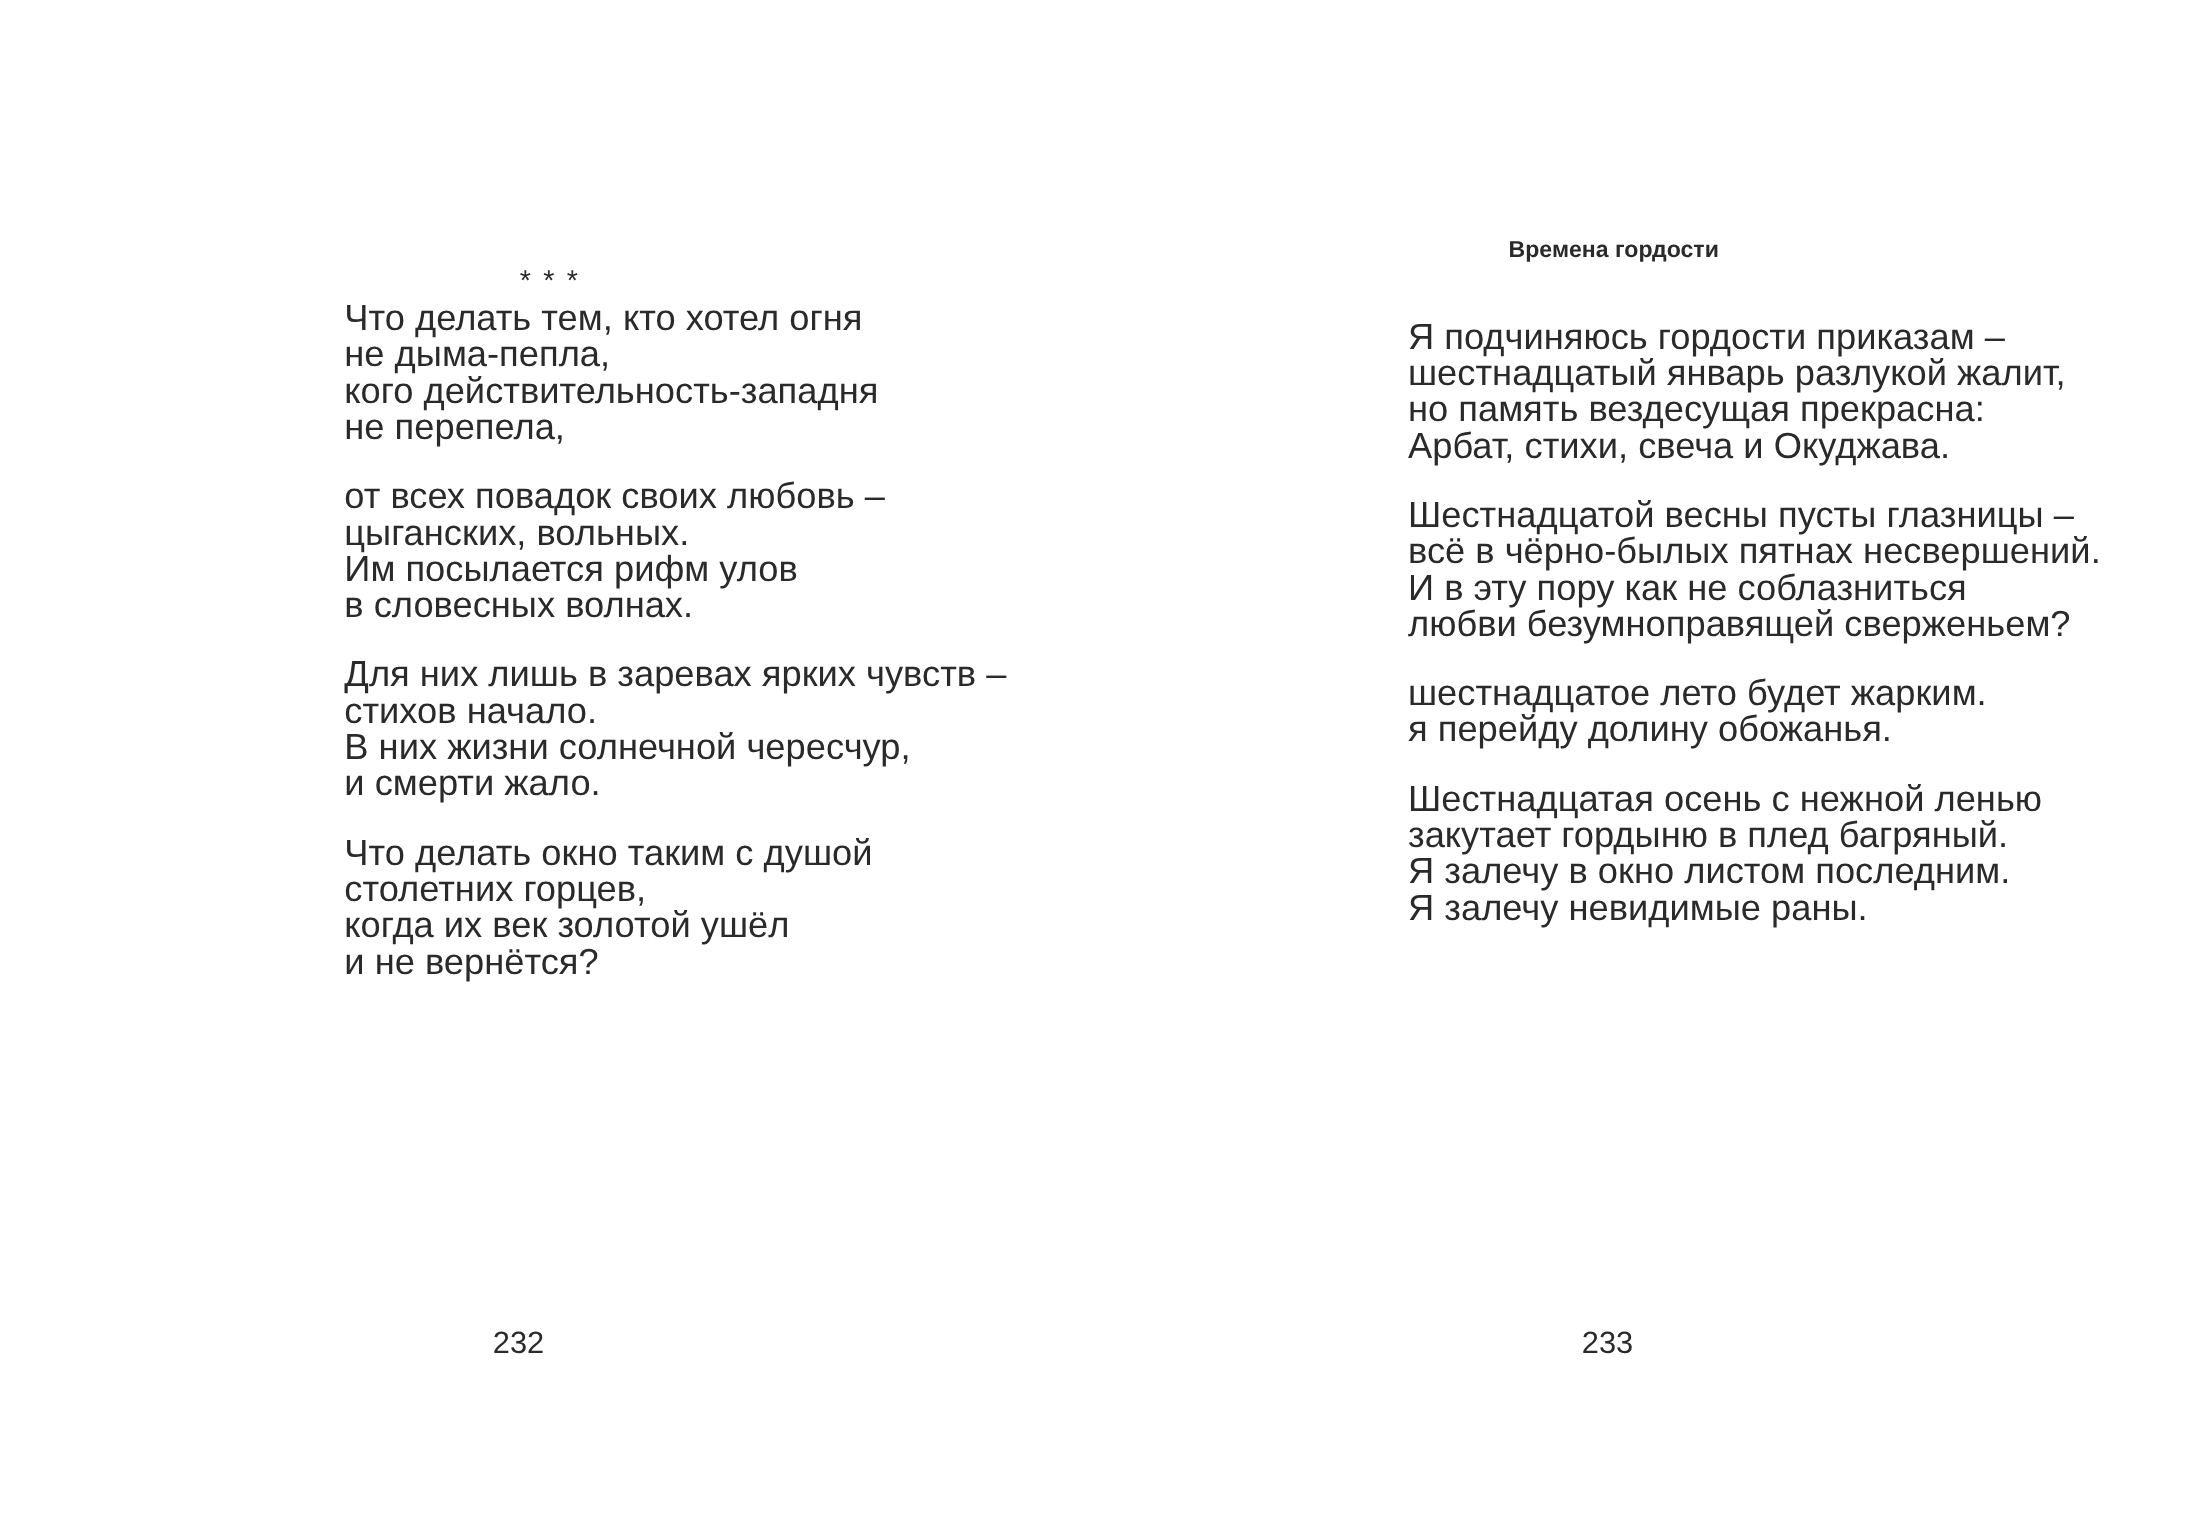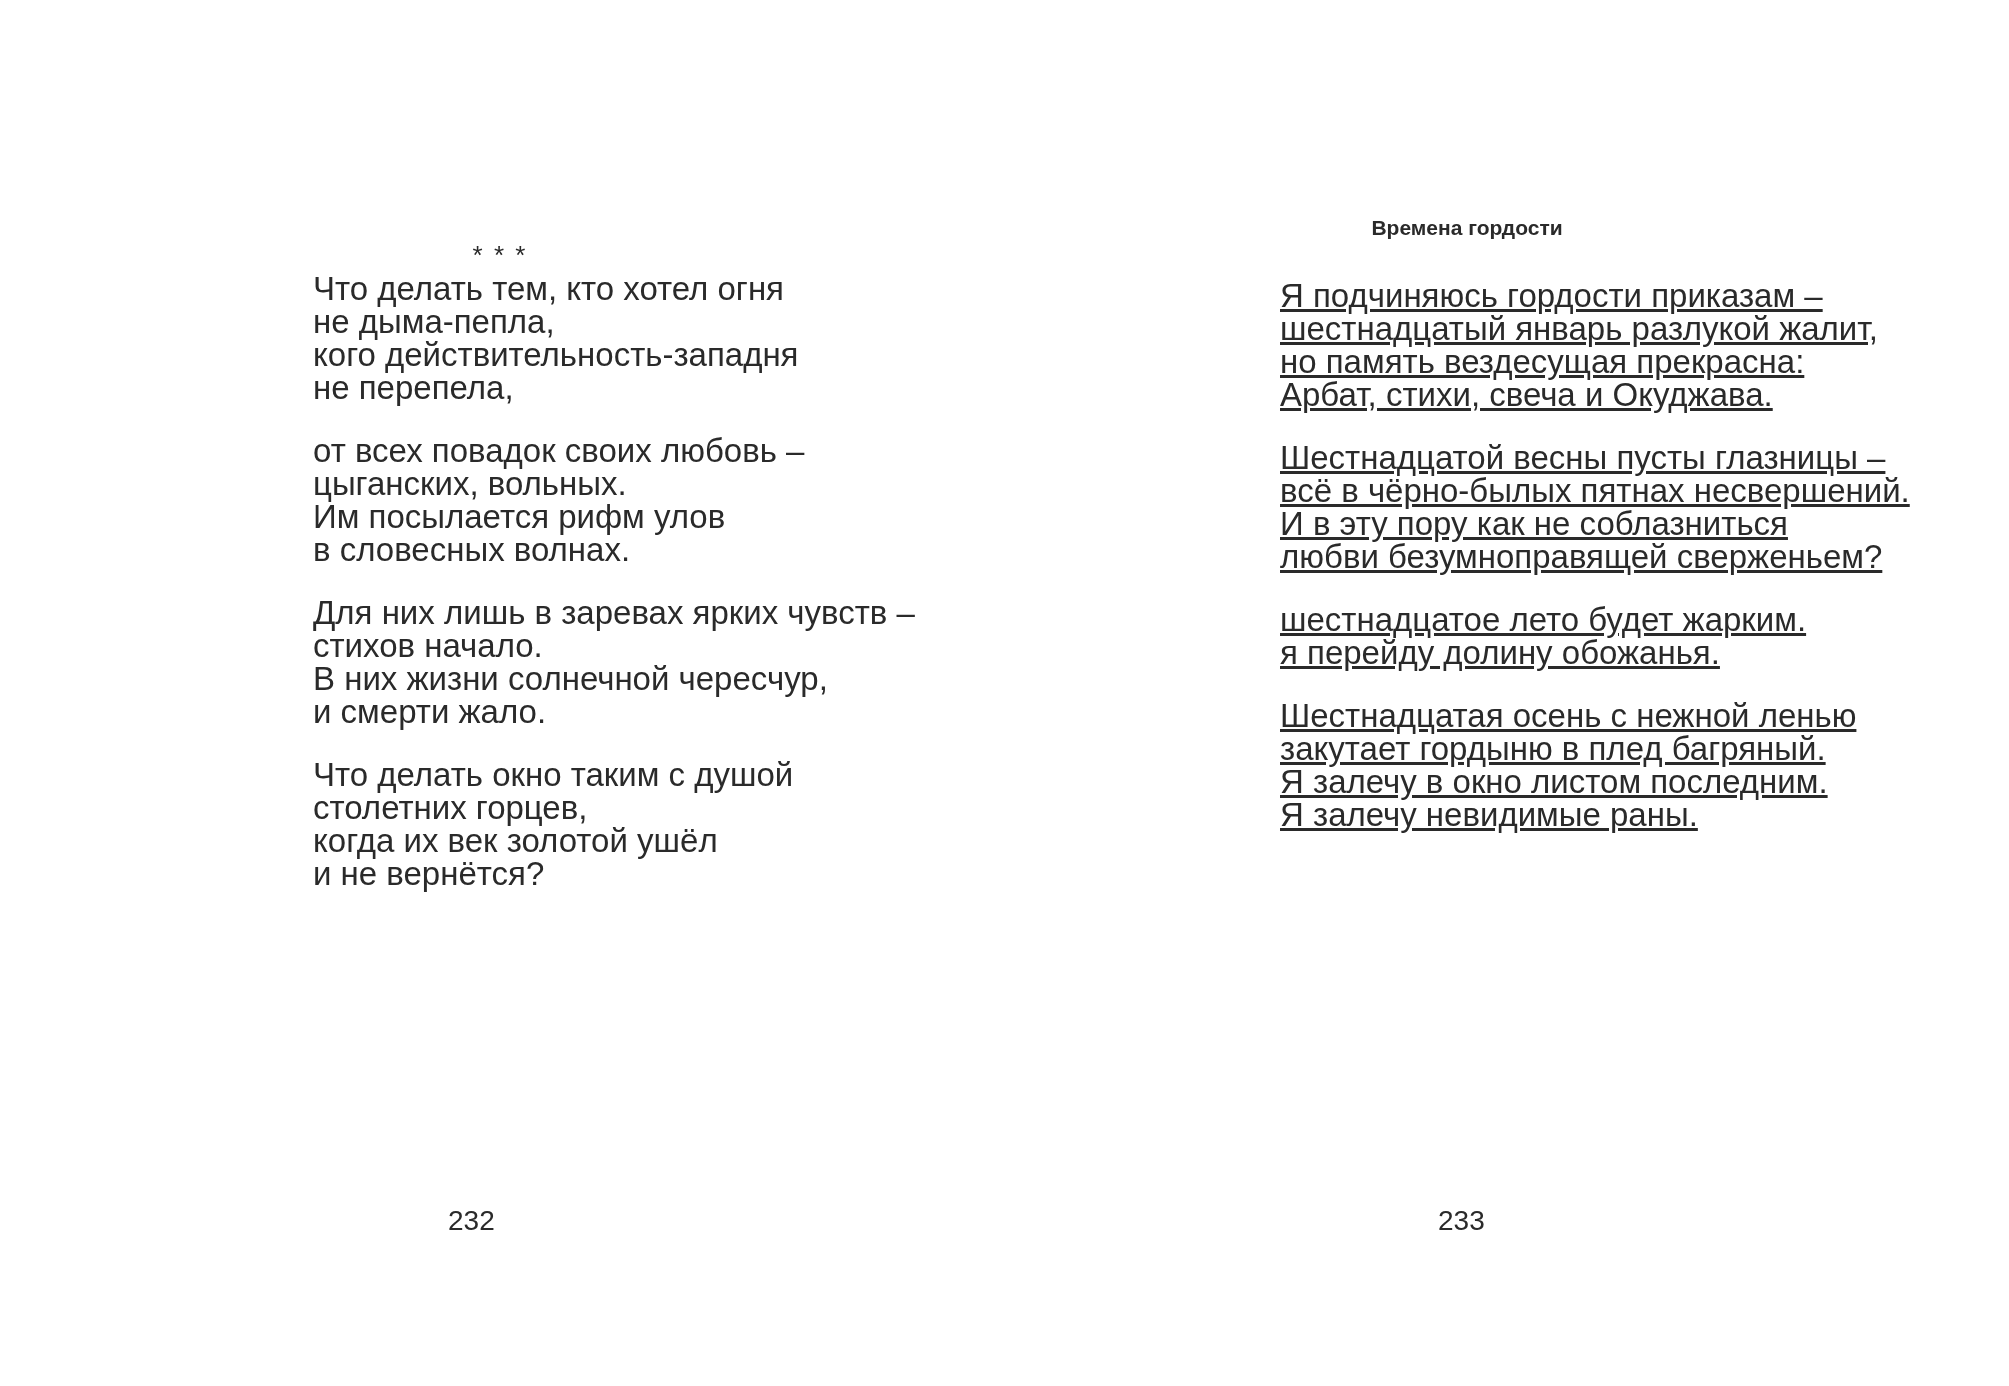--- a/index.html
+++ b/index.html
@@ -35,21 +35,21 @@
     text-align: center;
     font-size: 21px;
     font-weight: bold;
     line-height: 34px;
     white-space: nowrap;
   }
   .poem-body { margin-top: 0; }
   .stanza { margin-top: 30px; }
   .stanza:first-child { margin-top: 0; }
   .page-col-left .poem-body { margin-top: 0; }
-  .page-col-right .poem-body { margin-top: 34px; text-decoration: underline; }
+  .page-col-right .poem-body { margin-top: 44px; }
   .poem-line {
     font-size: 33px;
     line-height: 33px;
     white-space: nowrap;
   }
   .page-number {
     position: absolute;
     top: 1206px;
     font-size: 28px;
     line-height: 30px;

